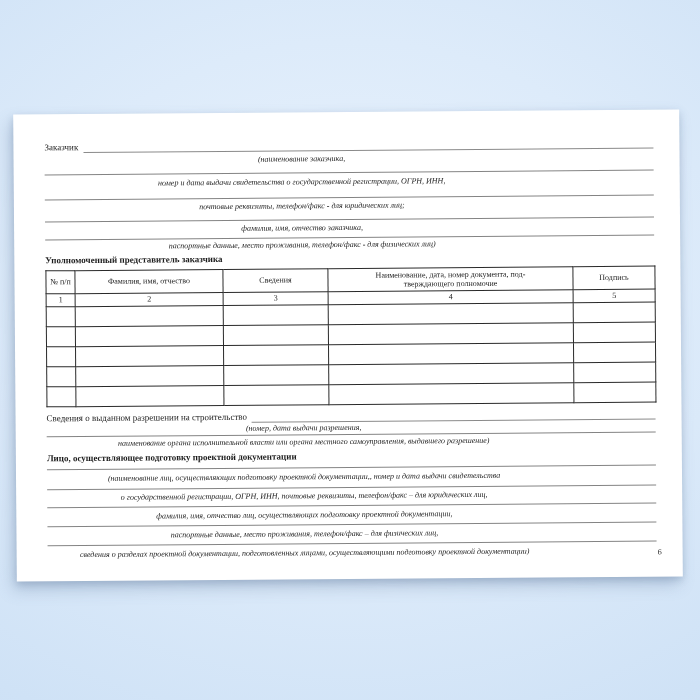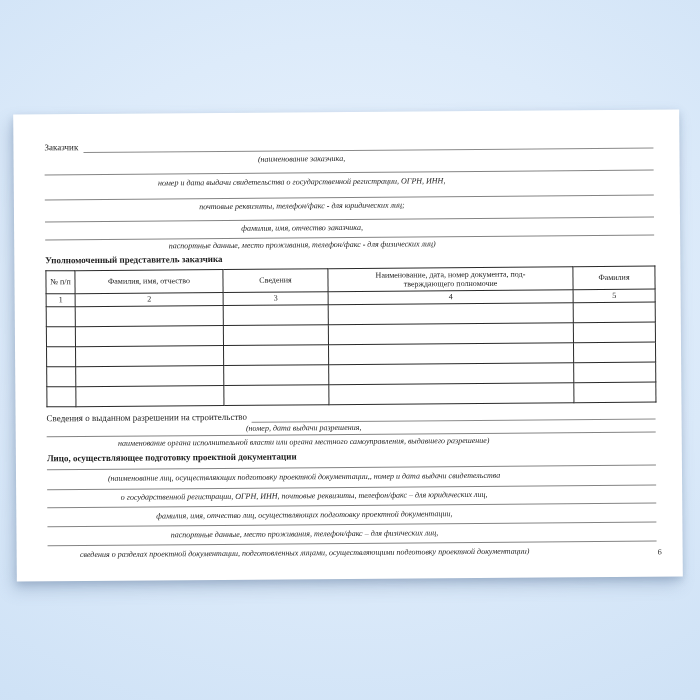--- a/index.html
+++ b/index.html
@@ -111,21 +111,21 @@
         <col style="width:245px">
           <col style="width:82px">
       </colgroup>
       <thead>
         <tr class="hdr">
           <th>№ п/п</th>
           <th>Фамилия, имя, отчество</th>
           <th>Сведения</th>
           <th class="multiline">Наименование, дата, номер документа, под-
 тверждающего полномочие</th>
-          <th>Фамилия</th>
+          <th>Подпись</th>
         </tr>
         <tr class="nums">
           <td>1</td>
           <td>2</td>
           <td>3</td>
           <td>4</td>
           <td>5</td>
         </tr>
       </thead>
       <tbody>

